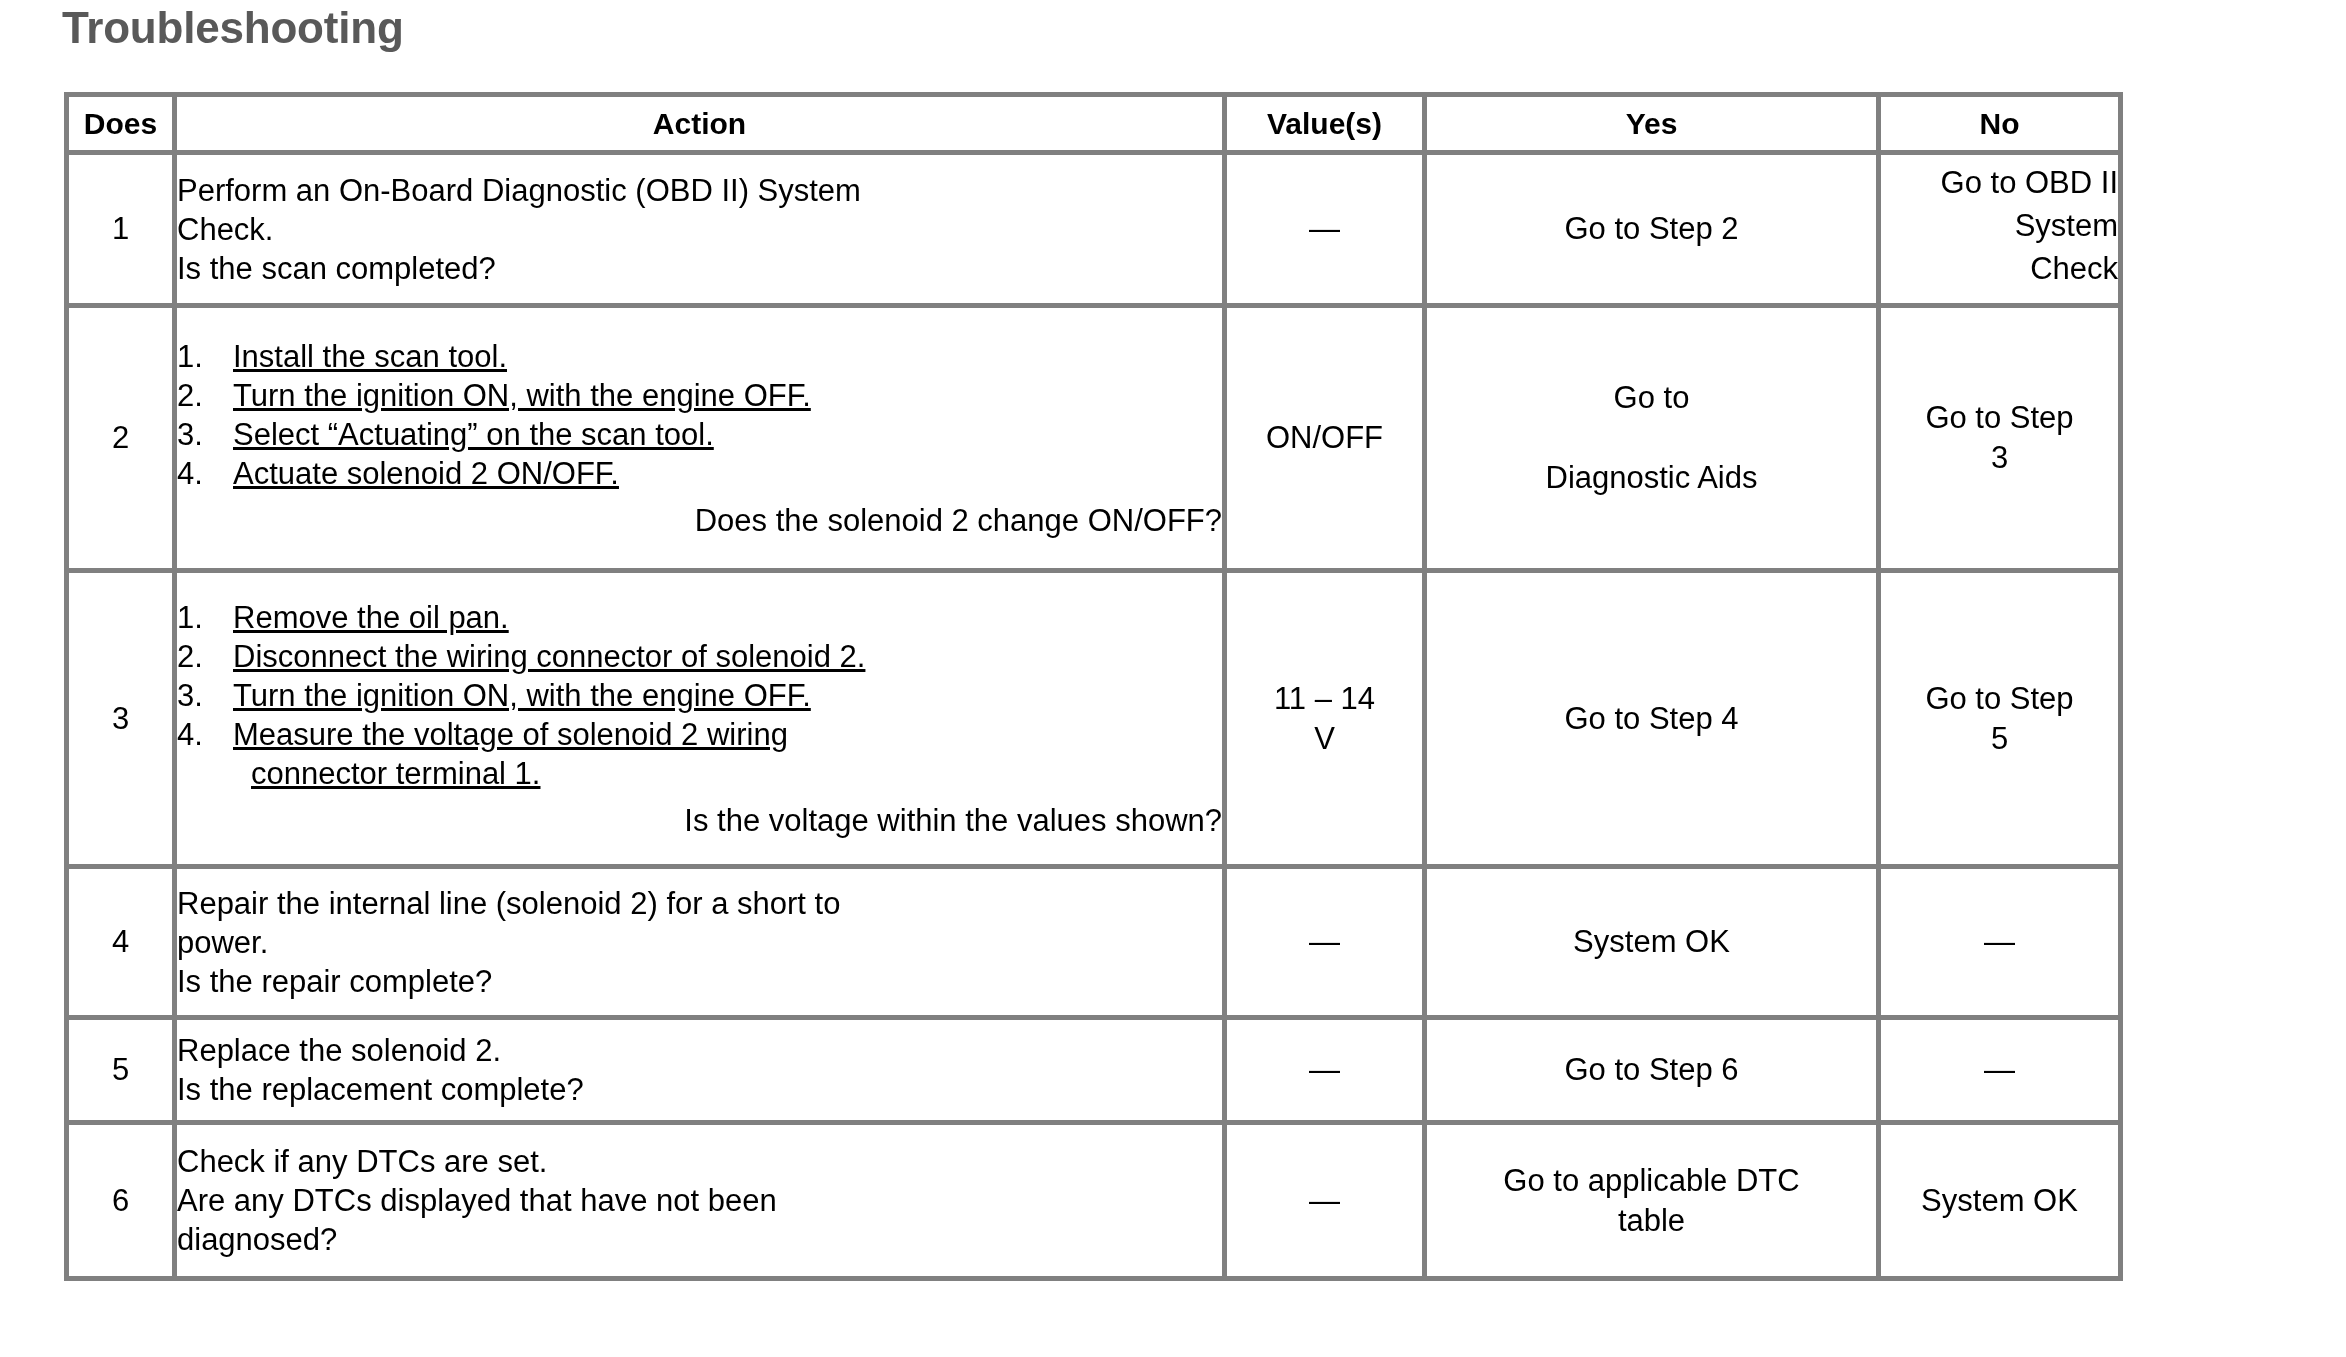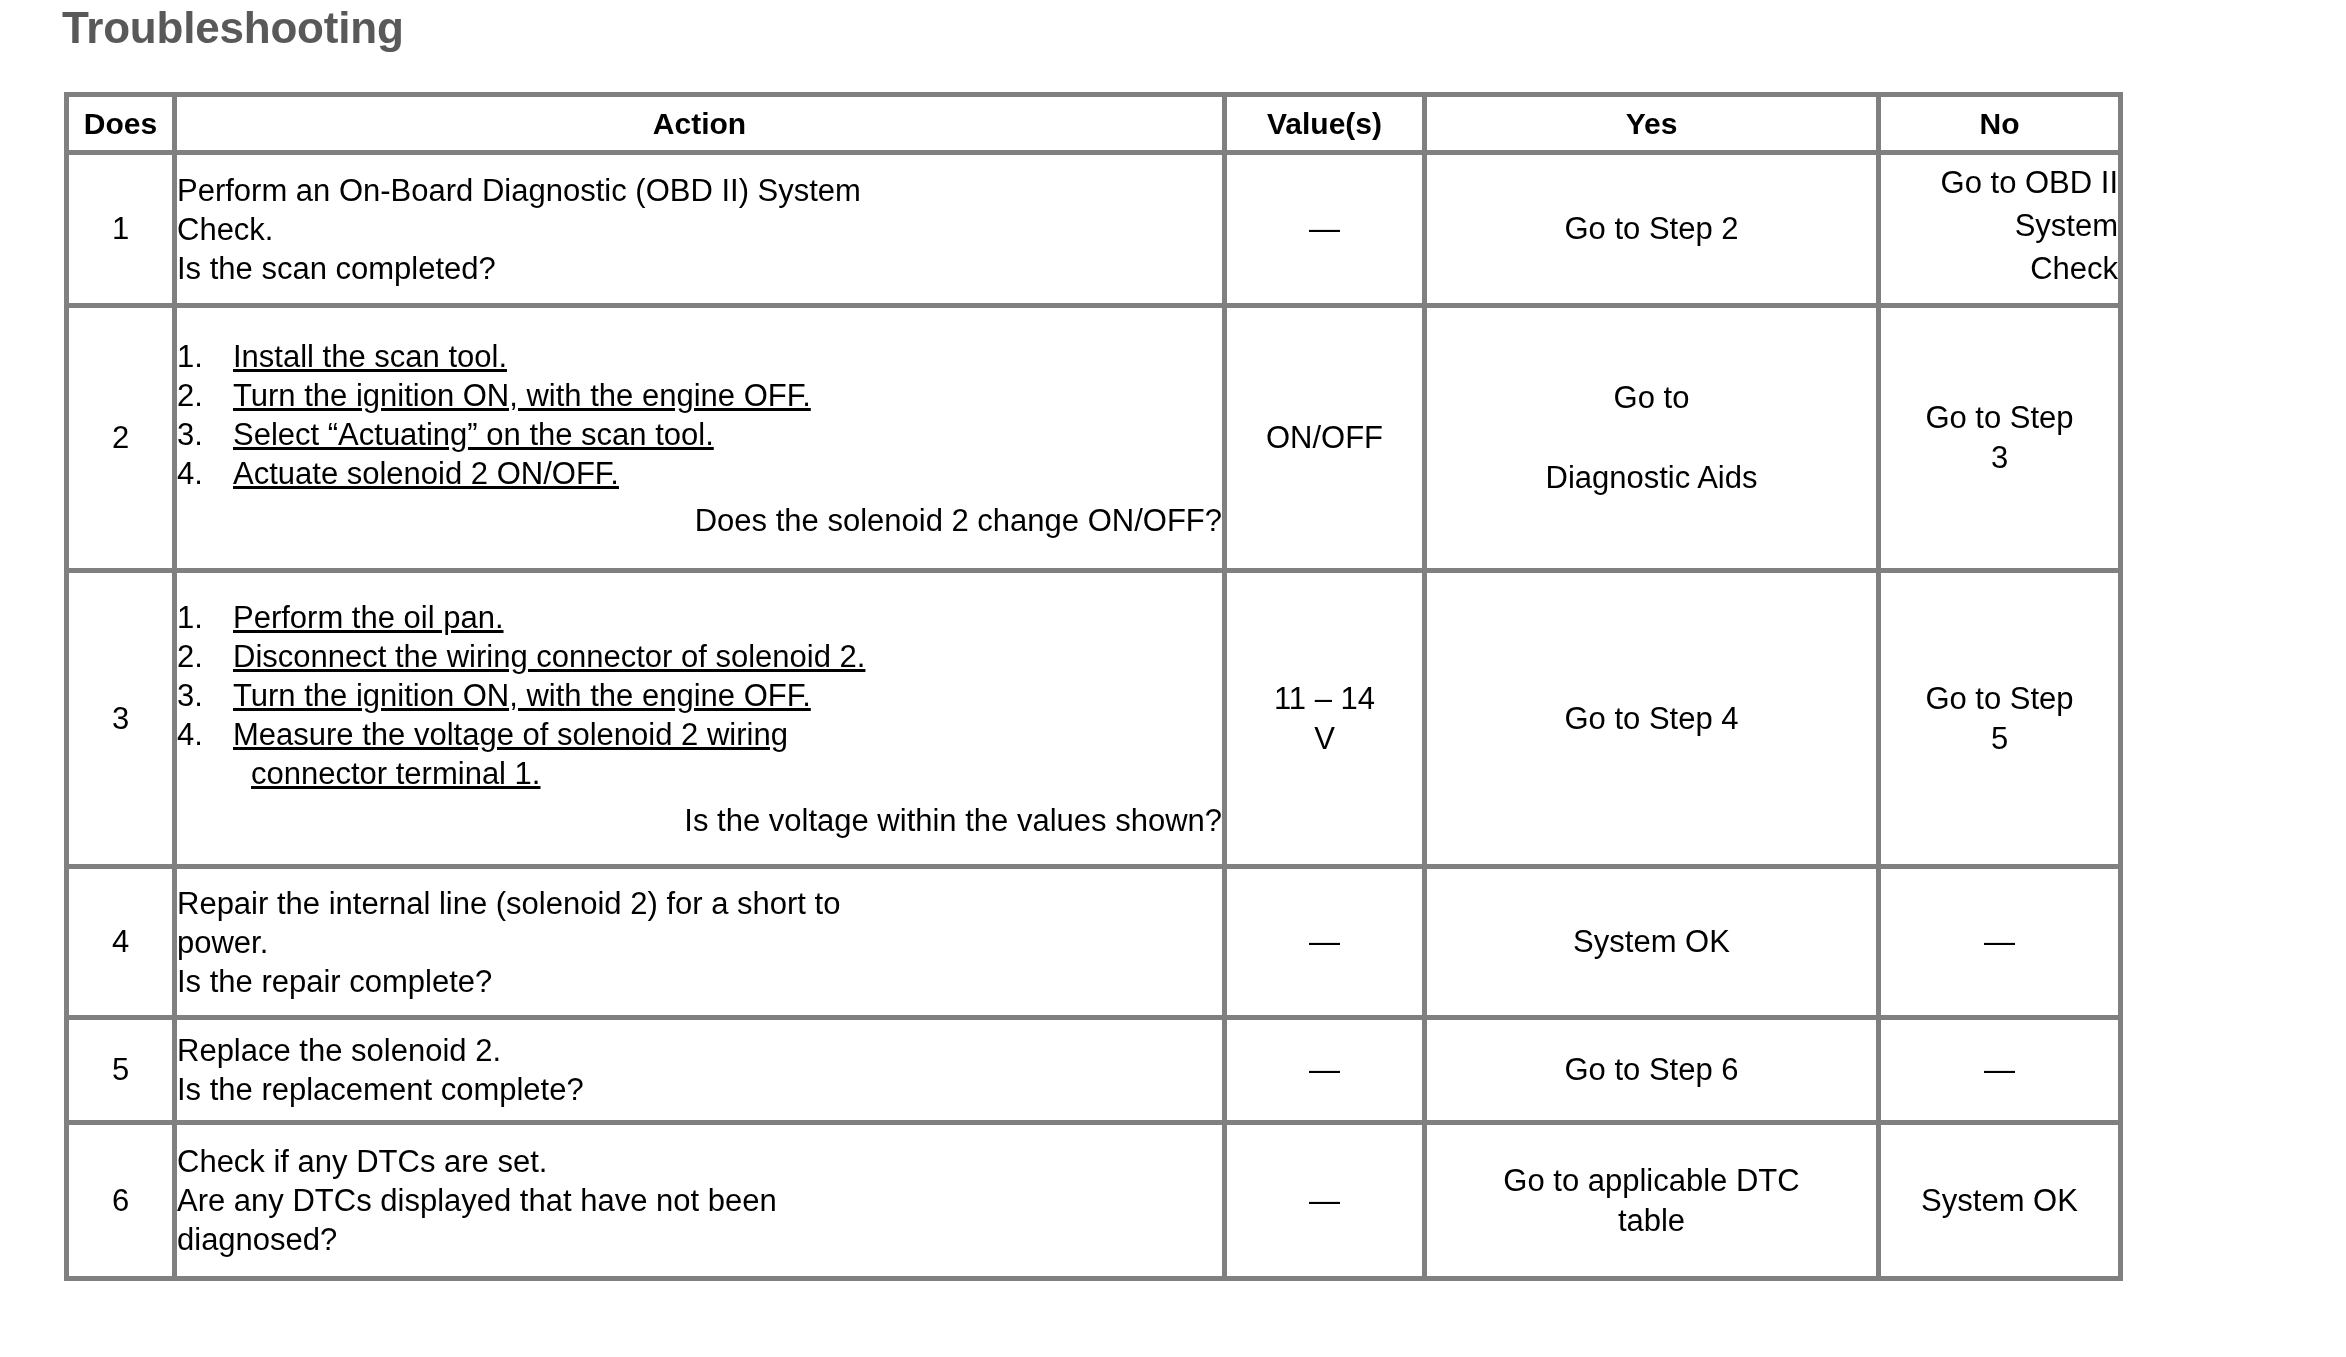--- a/index.html
+++ b/index.html
@@ -192,21 +192,21 @@
             </span>
           </td>
         </tr>
 
         <tr style="height:296px">
           <td class="step">3</td>
           <td class="action">
             <ol class="steps">
               <li>
                   <span class="num">1.</span>
-                  <span class="cont">Perform the oil pan.</span>
+                  <span class="cont">Remove the oil pan.</span>
                 </li>
               <li>
                   <span class="num">2.</span>
                   <span class="cont">Disconnect the wiring connector of solenoid 2.</span>
                 </li>
               <li>
                   <span class="num">3.</span>
                   <span class="cont">Turn the ignition ON, with the engine OFF.</span>
                 </li>
               <li>

